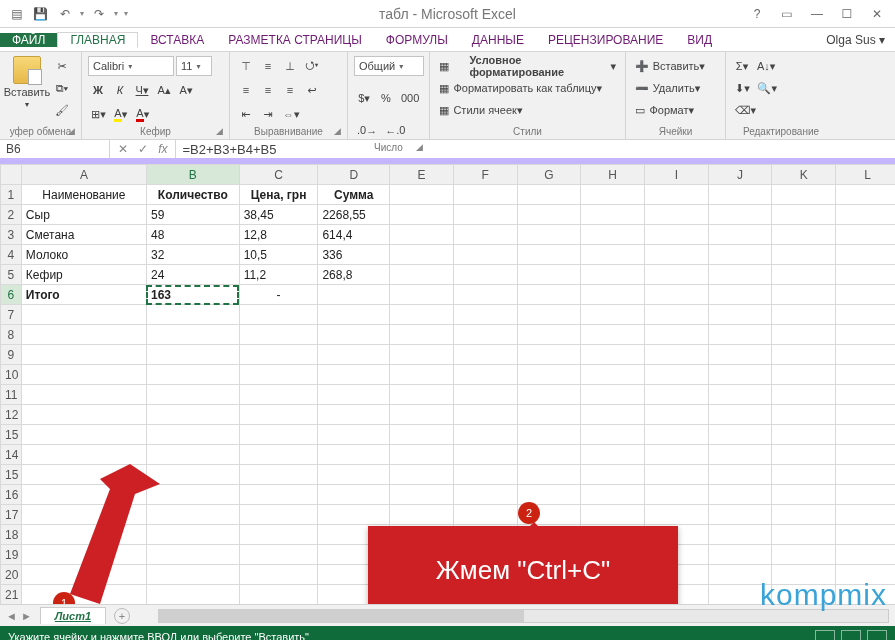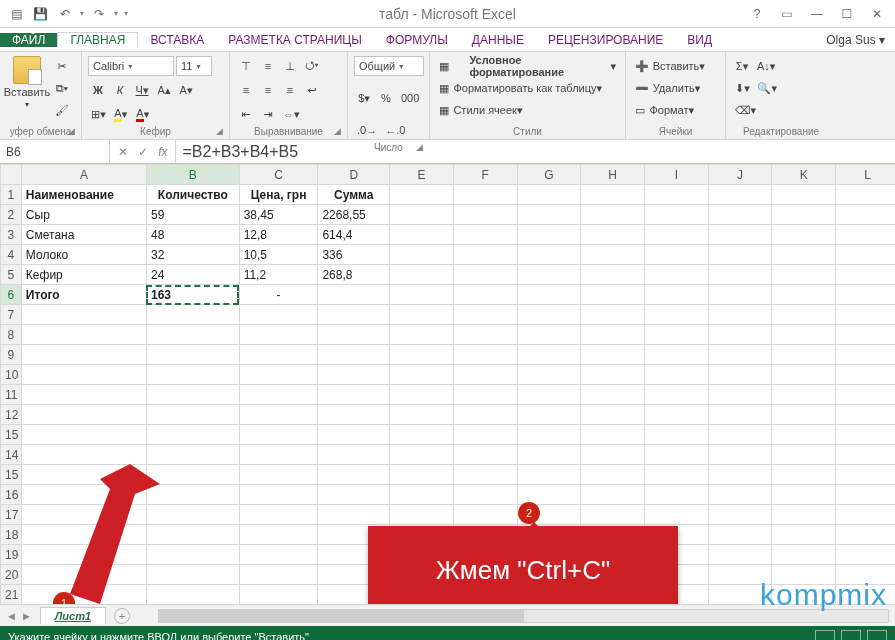--- a/index.html
+++ b/index.html
@@ -32,37 +32,37 @@
   .smcol { display:flex; flex-direction:column; gap:2px; }
   .smbtn { height:20px; min-width:20px; display:flex; align-items:center; justify-content:center; font-size:11px; color:#444; padding:0 3px;}
   .combo { height:20px; border:1px solid #c4c4c4; background:#fff; display:flex; align-items:center; padding:0 4px; font-size:11px; color:#444;}
   .combo .dd { margin-left:4px; font-size:8px; color:#666;}
   .row { display:flex; gap:2px; align-items:center;}
   .bold { font-weight:bold; }
   .ital { font-style:italic; }
   .und  { text-decoration:underline; }
 
   
-  .fbar { height:24px; border-bottom:1px solid #c4b5fd; display:flex; align-items:stretch; background:#fff;}
+  .fbar { height:24px; border-bottom:6px solid #c4b5fd; display:flex; align-items:stretch; background:#fff;}
   .namebox { width:110px; border-right:1px solid #d4d4d4; display:flex; align-items:center; padding:0 6px; font-size:12px;}
   .fbtns { display:flex; align-items:center; gap:10px; padding:0 8px; color:#888; border-right:1px solid #d4d4d4;}
-  .finput { flex:1; display:flex; align-items:center; padding:0 6px; font-size:16px;}
+  .finput { flex:1; display:flex; align-items:center; padding:0 6px; font-size:13px;}
 
   
   .gridwrap { position:relative; height:440px; overflow:hidden; background:#fff;}
   table.grid { border-collapse:collapse; table-layout:fixed; width: 900px;}
   table.grid th, table.grid td { border:1px solid #d9d9d9; height:20px; font-size:12px; padding:0 4px; color:#222; background:#fff;}
   table.grid th { background:#f0f0f0; color:#555; font-weight:normal; text-align:center;}
   table.grid th.rowh { width:18px; }
   table.grid .colA { width:108px; }
   table.grid .colB { width:80px; text-align:right;}
   table.grid .colC { width:68px; text-align:right;}
   table.grid .colD { width:62px; text-align:right;}
   table.grid .colRest { width:55px; }
-  .hdr { font-weight:bold; text-align:left;}
+  .hdr { font-weight:normal; text-align:center;}
   .hdrn { font-weight:bold; text-align:center !important;}
   .selcell { outline:2px dashed #217346; outline-offset:-2px; }
   th.colh.sel, th.rowh.sel { background:#d8e8d8; color:#217346;}
 
   
   .arrow { position:absolute; left:40px; top:300px; width:120px; height:140px; }
   .marker1 { position:absolute; left:53px; top:428px; width:22px; height:22px; border-radius:50%; background:#c21; color:#fff; display:flex;align-items:center;justify-content:center; font-size:11px;}
   .marker2 { position:absolute; left:518px; top:338px; width:22px; height:22px; border-radius:50%; background:#c21; color:#fff; display:flex;align-items:center;justify-content:center; font-size:11px;}
   .callout { position:absolute; left:368px; top:362px; width:310px; height:88px; background:#cc2024; color:#fff; display:flex; align-items:center; justify-content:center; font-size:26px; box-shadow:0 2px 6px rgba(0,0,0,.3);}
   .callout::before { content:""; position:absolute; top:-12px; left:158px; border:8px solid transparent; border-bottom-color:#cc2024;}

